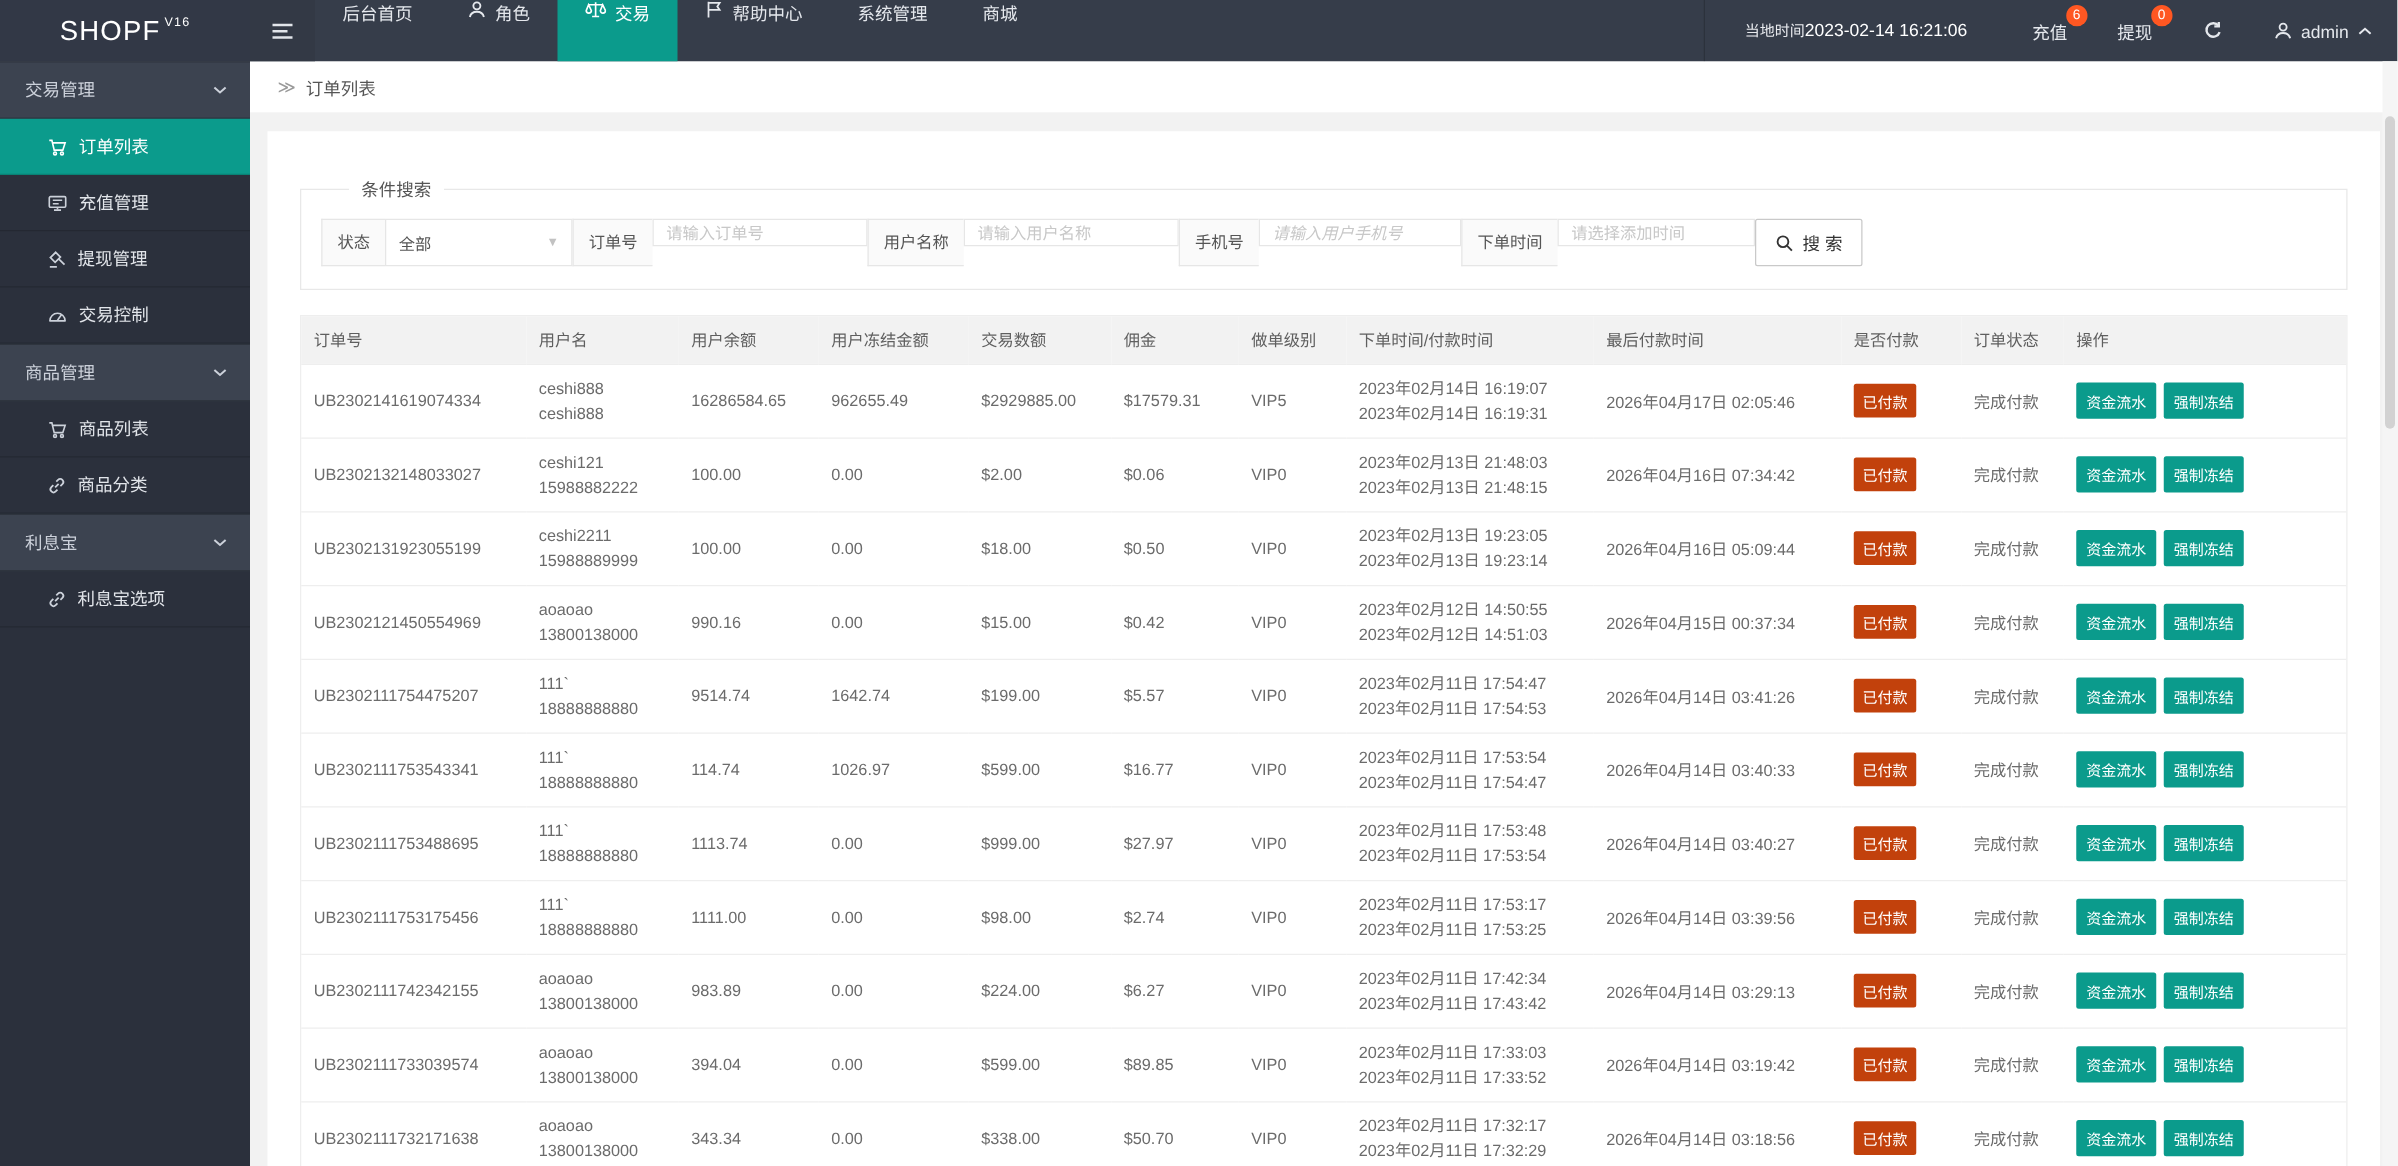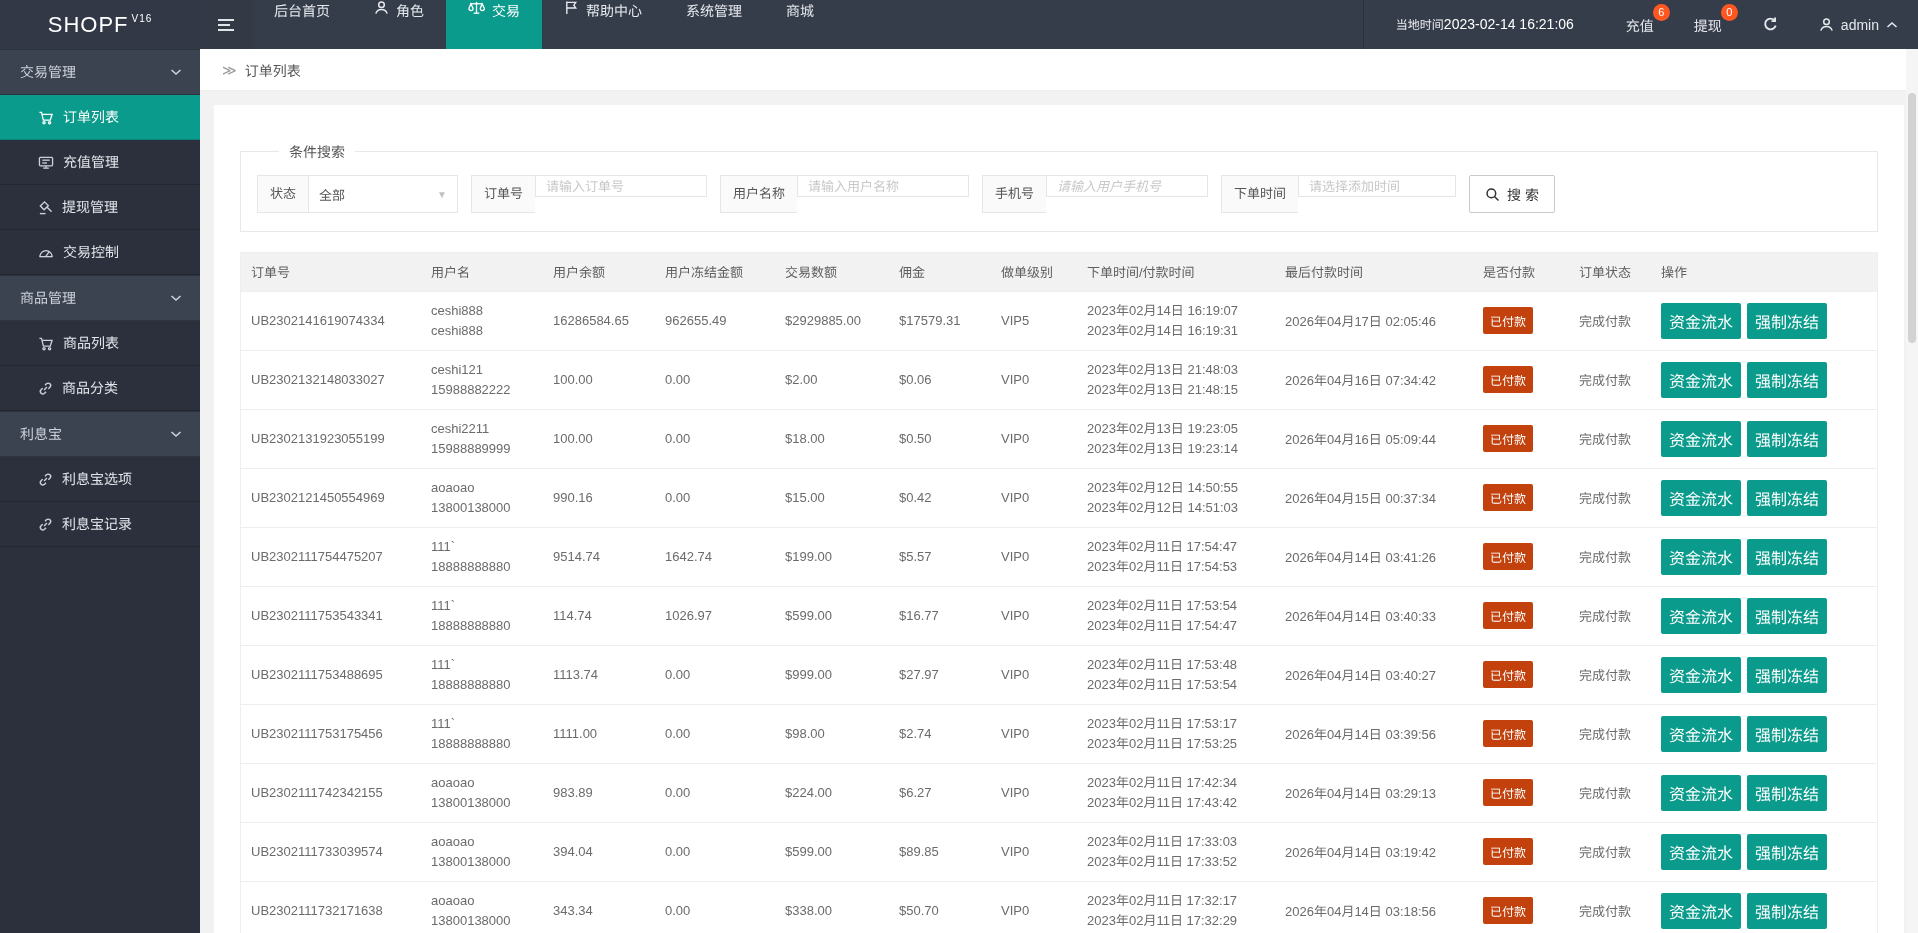--- a/index.html
+++ b/index.html
@@ -34,37 +34,37 @@
   
   .main { position:absolute; left:200px; top:49px; right:0; bottom:0; background:#f2f2f2; }
   .breadcrumb-bar { height:42px; background:#fff; border-bottom:1px solid #eee; display:flex; align-items:center; padding-left:22px; gap:8px; }
   .crumb-icon { color:#999; font-size:14px; }
   .crumb-title { color:#555; font-size:14px; }
 
   .card { position:absolute; left:14px; right:14px; top:56px; bottom:0; background:#fff; overflow:hidden; }
 
   fieldset.search { margin:36px 26px 0; border:1px solid #e8e8e8; padding:14px 16px 18px; }
   fieldset.search legend { margin-left:22px; padding:0 10px; font-size:14px; color:#555; }
-  .form-row { display:flex; align-items:flex-start; gap:13px; }
+  .form-row { display:flex; align-items:flex-start; }
   .fgroup { display:flex; height:38px; }
   .flabel { background:#fafafa; border:1px solid #e6e6e6; border-right:none; padding:0 12px; line-height:36px; font-size:13px; color:#555; white-space:nowrap; }
   .fgroup input { border:1px solid #e6e6e6; height:22px; padding:0 10px; font-size:13px; color:#666; outline:none; background:#fff; }
   .fgroup input::placeholder { color:#c8c8c8; }
   .fselect { border:1px solid #e6e6e6; background:#fff; width:150px; display:flex; align-items:center; justify-content:space-between; padding:0 10px; font-size:13px; color:#555; cursor:pointer; }
   .fselect .caret { color:#c2c2c2; font-size:10px; }
   .search-btn { display:flex; align-items:center; gap:7px; height:38px; padding:0 15px; background:#fff; border:1px solid #c9c9c9; border-radius:2px; font-size:14px; color:#333; cursor:pointer; }
 
   
   .table-wrap { margin:20px 26px 0; border:1px solid #eee; }
   table { width:100%; border-collapse:collapse; table-layout:fixed; }
   thead th { background:#f2f2f2; height:38px; font-weight:normal; font-size:13px; color:#5f5f5f; text-align:left; padding:0 10px; }
   tbody td { border-top:1px solid #eee; height:59px; font-size:13px; color:#6b6b6b; padding:6px 10px; vertical-align:middle; }
   tbody td .line { line-height:20px; }
   .badge-paid { display:inline-block; background:#c2410c; color:#fff; font-size:12px; padding:5px 7px; border-radius:2px; }
-  .act-btn { background:#0b9b8c; color:#fff; border:none; font-size:16px; padding:6px 8px; border-radius:2px; cursor:pointer; margin-right:6px; }
+  .act-btn { background:#0b9b8c; color:#fff; border:none; font-size:12px; padding:6px 8px; border-radius:2px; cursor:pointer; margin-right:6px; }
 
   
   .v-scrollbar { position:absolute; top:49px; right:0; bottom:0; width:12px; background:#f5f5f5; z-index:40; }
   .v-thumb { position:absolute; top:44px; left:2px; width:8px; height:250px; background:#d2d2d2; border-radius:4px; }
 </style>
 </head>
 <body>
 
 <div class="topbar">
   <div class="logo">
@@ -250,30 +250,20 @@
     </div>
     <div class="side-item">
       <span class="icon">
         <svg width="15" height="15" viewBox="0 0 16 16" fill="none" stroke="currentColor" stroke-width="1.5">
           <path d="M6.5 9.5l3-3"></path>
           <path d="M7.5 4.5l1.5-1.5a2.6 2.6 0 0 1 3.7 3.7L11 8.4"></path>
           <path d="M8.5 11.5L7 13a2.6 2.6 0 0 1-3.7-3.7l1.7-1.7"></path>
         </svg>
       </span>
       <span>利息宝选项</span>
-    </div>
-    <div class="side-item">
-      <span class="icon">
-        <svg width="15" height="15" viewBox="0 0 16 16" fill="none" stroke="currentColor" stroke-width="1.5">
-          <path d="M6.5 9.5l3-3"></path>
-          <path d="M7.5 4.5l1.5-1.5a2.6 2.6 0 0 1 3.7 3.7L11 8.4"></path>
-          <path d="M8.5 11.5L7 13a2.6 2.6 0 0 1-3.7-3.7l1.7-1.7"></path>
-        </svg>
-      </span>
-      <span>利息宝记录</span>
     </div>
   </div>
 
 <div class="main">
   <div class="breadcrumb-bar">
     <span class="crumb-icon">≫</span>
     <span class="crumb-title">订单列表</span>
   </div>
 
   <div class="card">

